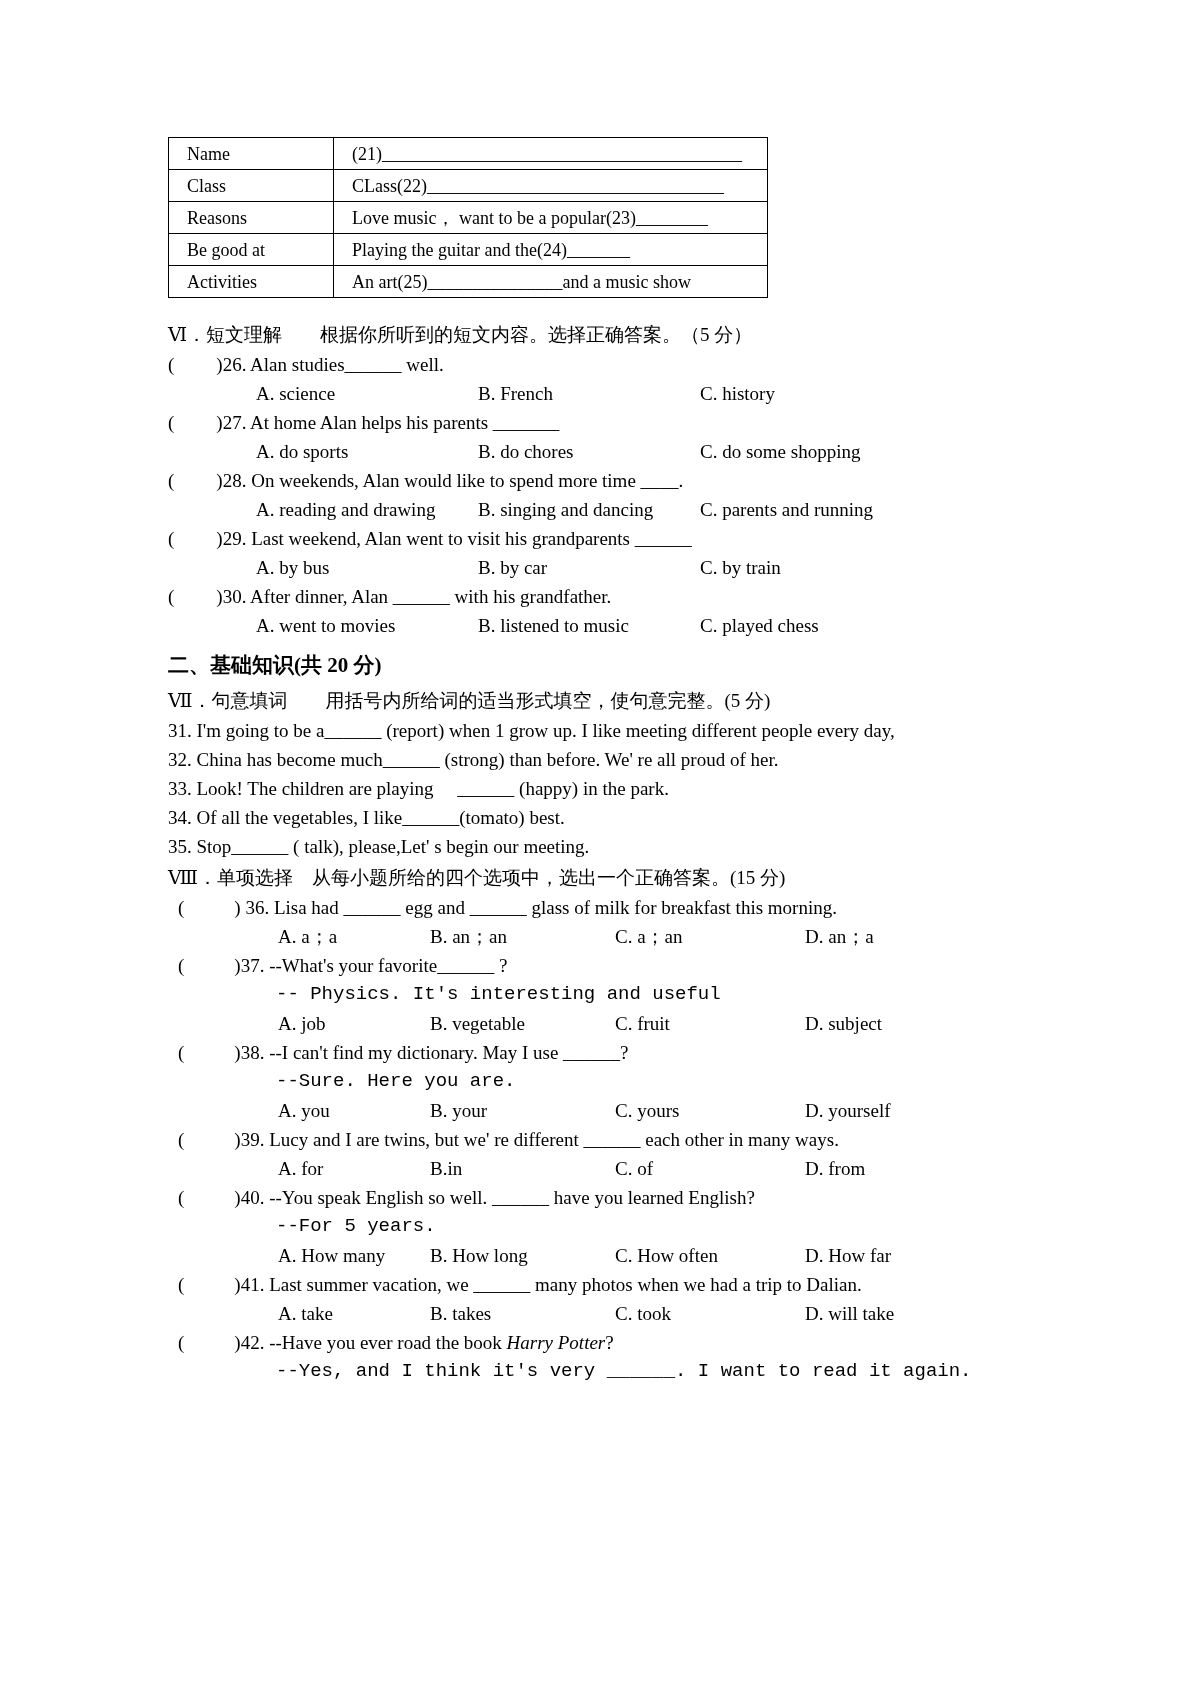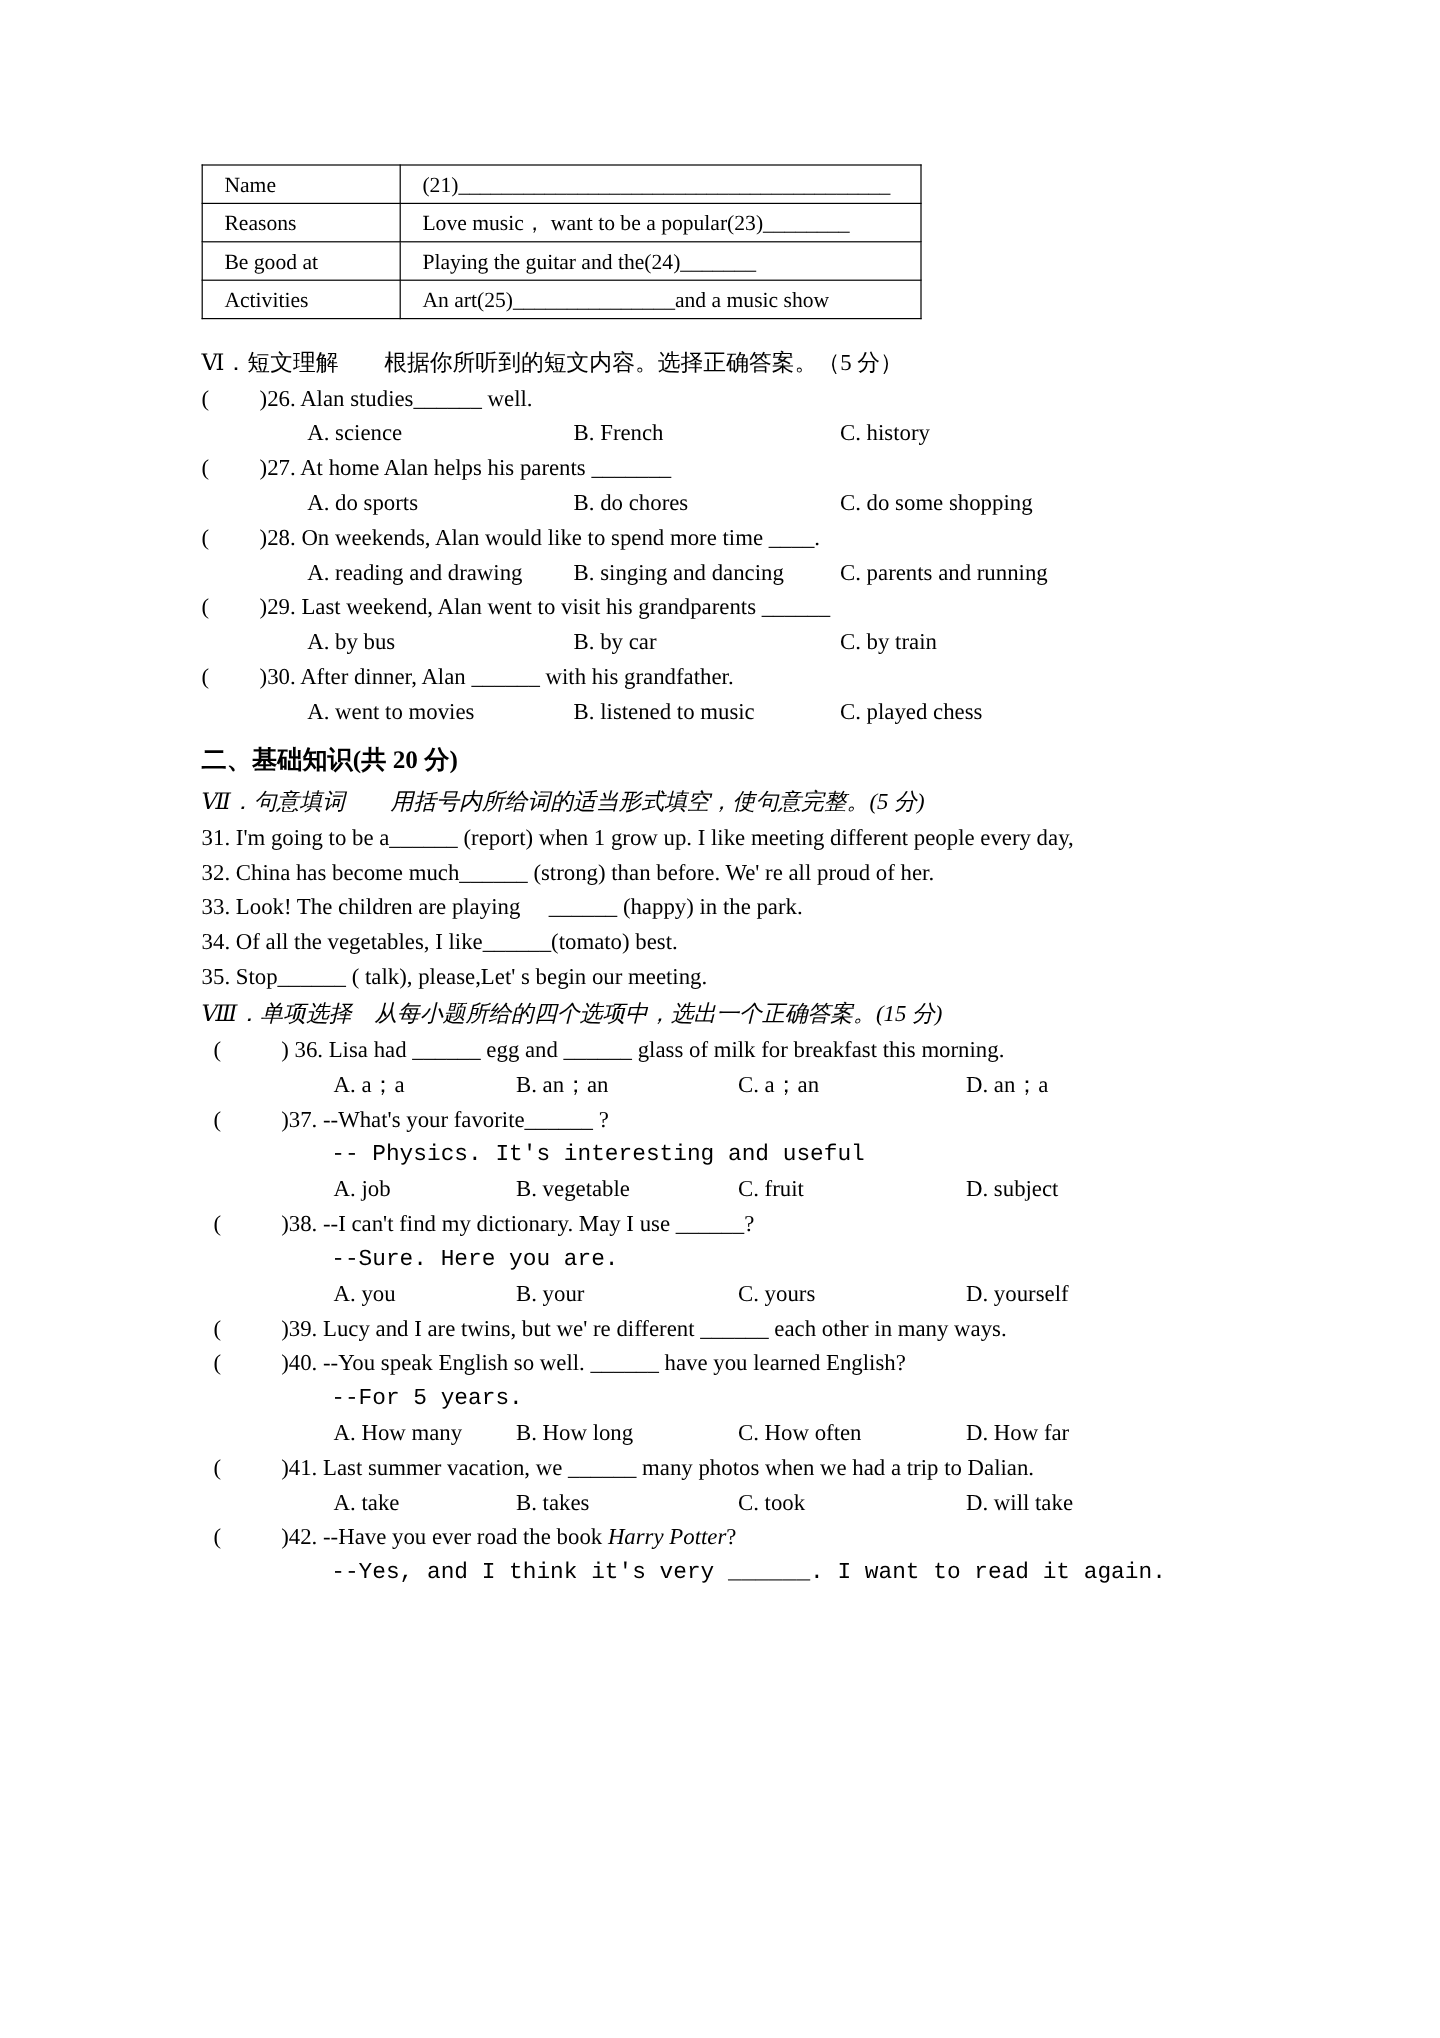--- a/index.html
+++ b/index.html
@@ -32,21 +32,21 @@
     padding:0 6px 0 18px;
     overflow:hidden;
     white-space:nowrap;
   }
   td.c1{width:140px;}
   td.c2{padding-left:10px;}
 
   
   .line{line-height:29px; white-space:nowrap;}
   .sec-heading{line-height:30px; margin-top:22px; white-space:nowrap;}
-  .sec-heading.tight{margin-top:2px;font-style:italic;}
+  .sec-heading.tight{margin-top:2px;}
   .paren{display:inline-block;}
   .gap1{margin-right:42px;}   
   .gap2{margin-right:50px;}   
   .indent-sm{padding-left:10px;}
 
   .opts3{
     display:grid;
     grid-template-columns:222px 222px auto;
     padding-left:88px;
     line-height:29px;
@@ -77,20 +77,24 @@
 <div class="page">
   <div class="content">
 
     <table class="form">
       <tbody>
           <tr>
         <td class="c1">Name</td>
         <td class="c2">(21)________________________________________</td>
       </tr>
       <tr>
+        <td class="c1">Class</td>
+        <td class="c2">CLass(22)_________________________________</td>
+      </tr>
+      <tr>
         <td class="c1">Reasons</td>
         <td class="c2">Love music，  want to be a popular(23)________</td>
       </tr>
       <tr>
         <td class="c1">Be good at</td>
         <td class="c2">Playing the guitar and the(24)_______</td>
       </tr>
       <tr>
         <td class="c1">Activities</td>
         <td class="c2">An art(25)_______________and a music show</td>
@@ -184,20 +188,26 @@
     <div class="opts4">
       <span>A. you</span>
       <span>B. your</span>
       <span>C. yours</span>
       <span>D. yourself</span>
     </div>
 
     <div class="line indent-sm">
       <span class="paren gap2">(</span><span>)39. Lucy and I are twins, but we' re different ______ each other in many ways.</span>
     </div>
+    <div class="opts4">
+      <span>A. for</span>
+      <span>B.in</span>
+      <span>C. of</span>
+      <span>D. from</span>
+    </div>
 
     <div class="line indent-sm">
       <span class="paren gap2">(</span><span>)40. --You speak English so well. ______ have you learned English?</span>
     </div>
     <div class="subline">--For 5 years.</div>
     <div class="opts4">
       <span>A. How many</span>
       <span>B. How long</span>
       <span>C. How often</span>
       <span>D. How far</span>

